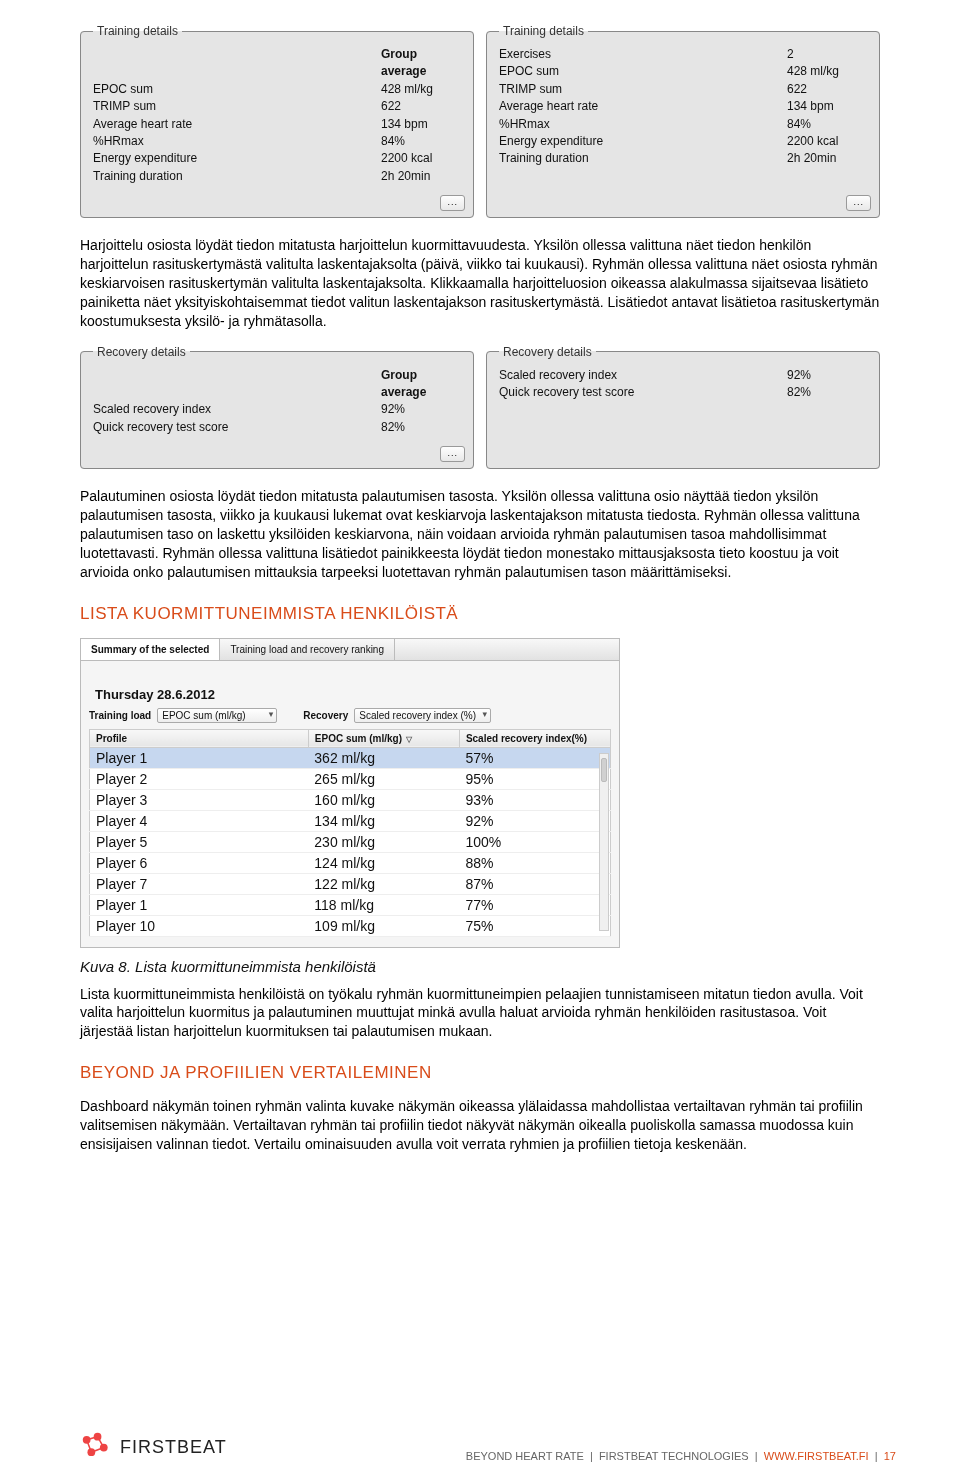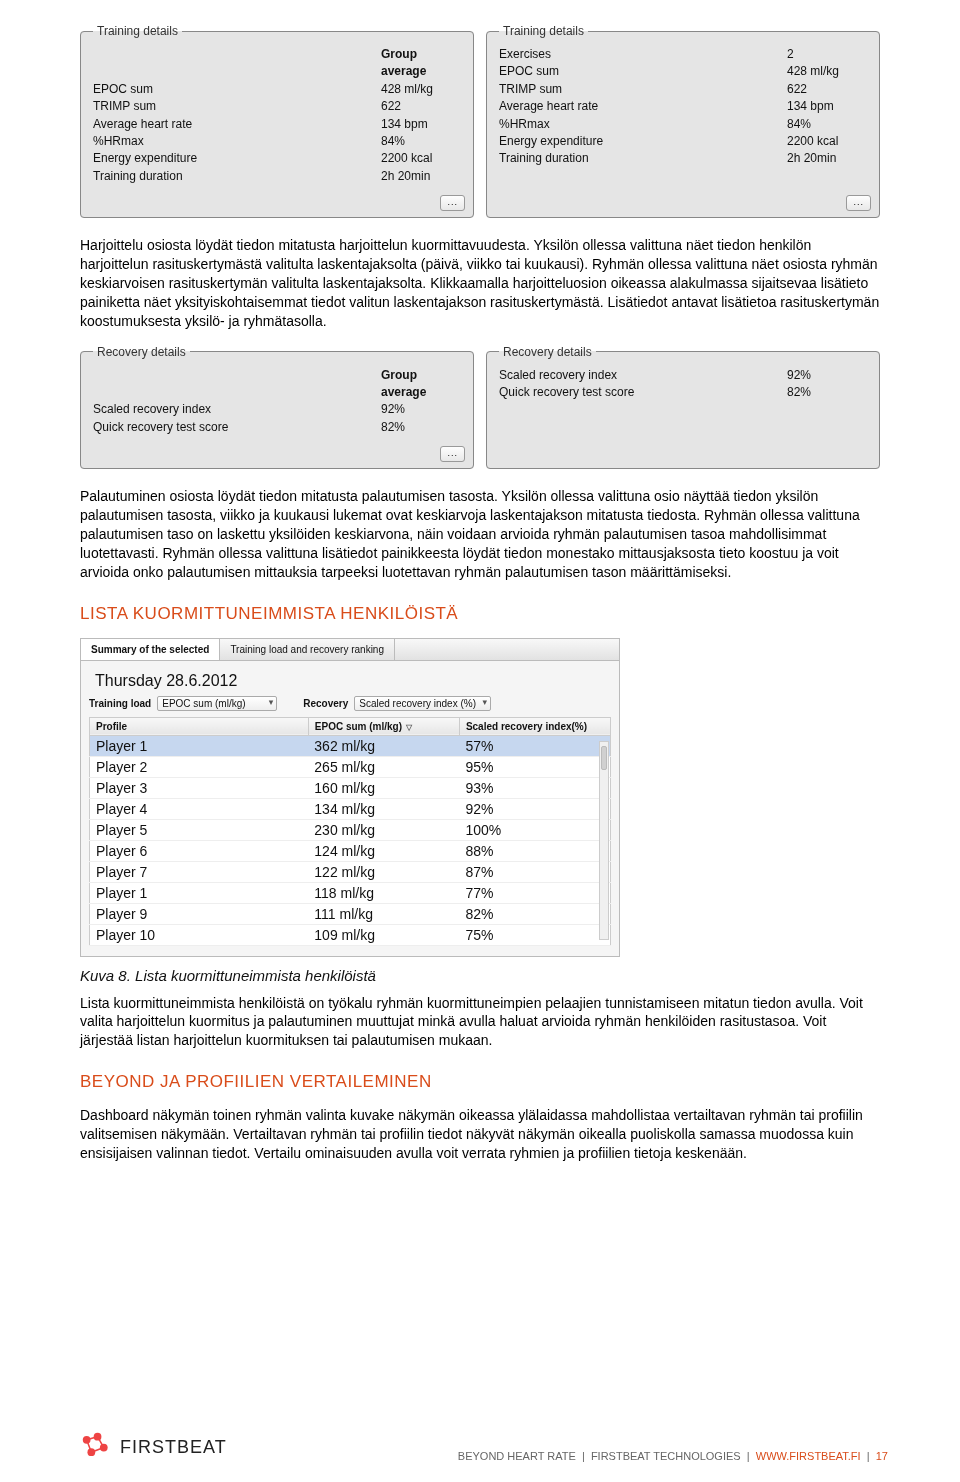--- a/index.html
+++ b/index.html
@@ -66,21 +66,21 @@
     border-bottom: 1px solid #bbb;
   }
   .ranking-tab {
     padding: 5px 10px;
     border-right: 1px solid #bbb;
     cursor: pointer;
     font-size: 10px;
   }
   .ranking-tab.active { font-weight: bold; background: #fff; }
   .ranking-body { padding: 6px 8px 10px 8px; }
-  .ranking-date { font-weight: normal; font-size: 16px; margin: 5px 0 6px 6px; }
+  .ranking-date { font-weight: bold; font-size: 13px; margin: 20px 0 6px 6px; }
   .rank-controls { display: flex; align-items: center; gap: 6px; margin-bottom: 6px; }
   .rank-controls label { font-weight: bold; font-size: 10px; }
   .rank-select {
     border: 1px solid #aaa;
     background: linear-gradient(#fff,#eee);
     font-size: 10px;
     padding: 1px 14px 1px 4px;
     border-radius: 2px;
     position: relative;
     cursor: pointer;
@@ -111,21 +111,21 @@
     border-bottom: 1px solid #eee;
     padding: 2px 6px;
     font-size: 14px;
   }
   table.rank-table tr.sel td { background: #c6d7ef; }
   .sort-arrow { font-size: 8px; color: #666; padding-left:4px;}
   p.caption { font-style: italic; font-size: 15px; margin: 6px 0 10px 0; }
   footer.page-footer {
     position: absolute;
     bottom: 20px;
-    left: 80px; right: 72px;
+    left: 80px; right: 64px;
     display: flex;
     justify-content: space-between;
     align-items: flex-end;
     font-size: 11px;
     color: #666;
     gap: 20px;
   }
   .logo-block { display: flex; align-items: center; gap: 8px; }
   .logo-text { font-family: Arial Black, Arial, sans-serif; font-size: 18px; letter-spacing: 1px; color: #222; }
   .logo-icon svg { width: 32px; height: 28px; }
@@ -314,25 +314,20 @@
               <td>Player 7</td>
               <td>122 ml/kg</td>
               <td>87%</td>
             </tr>
             <tr>
               <td>Player 1</td>
               <td>118 ml/kg</td>
               <td>77%</td>
             </tr>
             <tr>
-              <td>Player 9</td>
-              <td>111 ml/kg</td>
-              <td>82%</td>
-            </tr>
-            <tr>
               <td>Player 10</td>
               <td>109 ml/kg</td>
               <td>75%</td>
             </tr>
           </tbody>
       </table>
       <div class="scroll-stub">
           <div class="thumb"></div>
         </div>
     </div>

